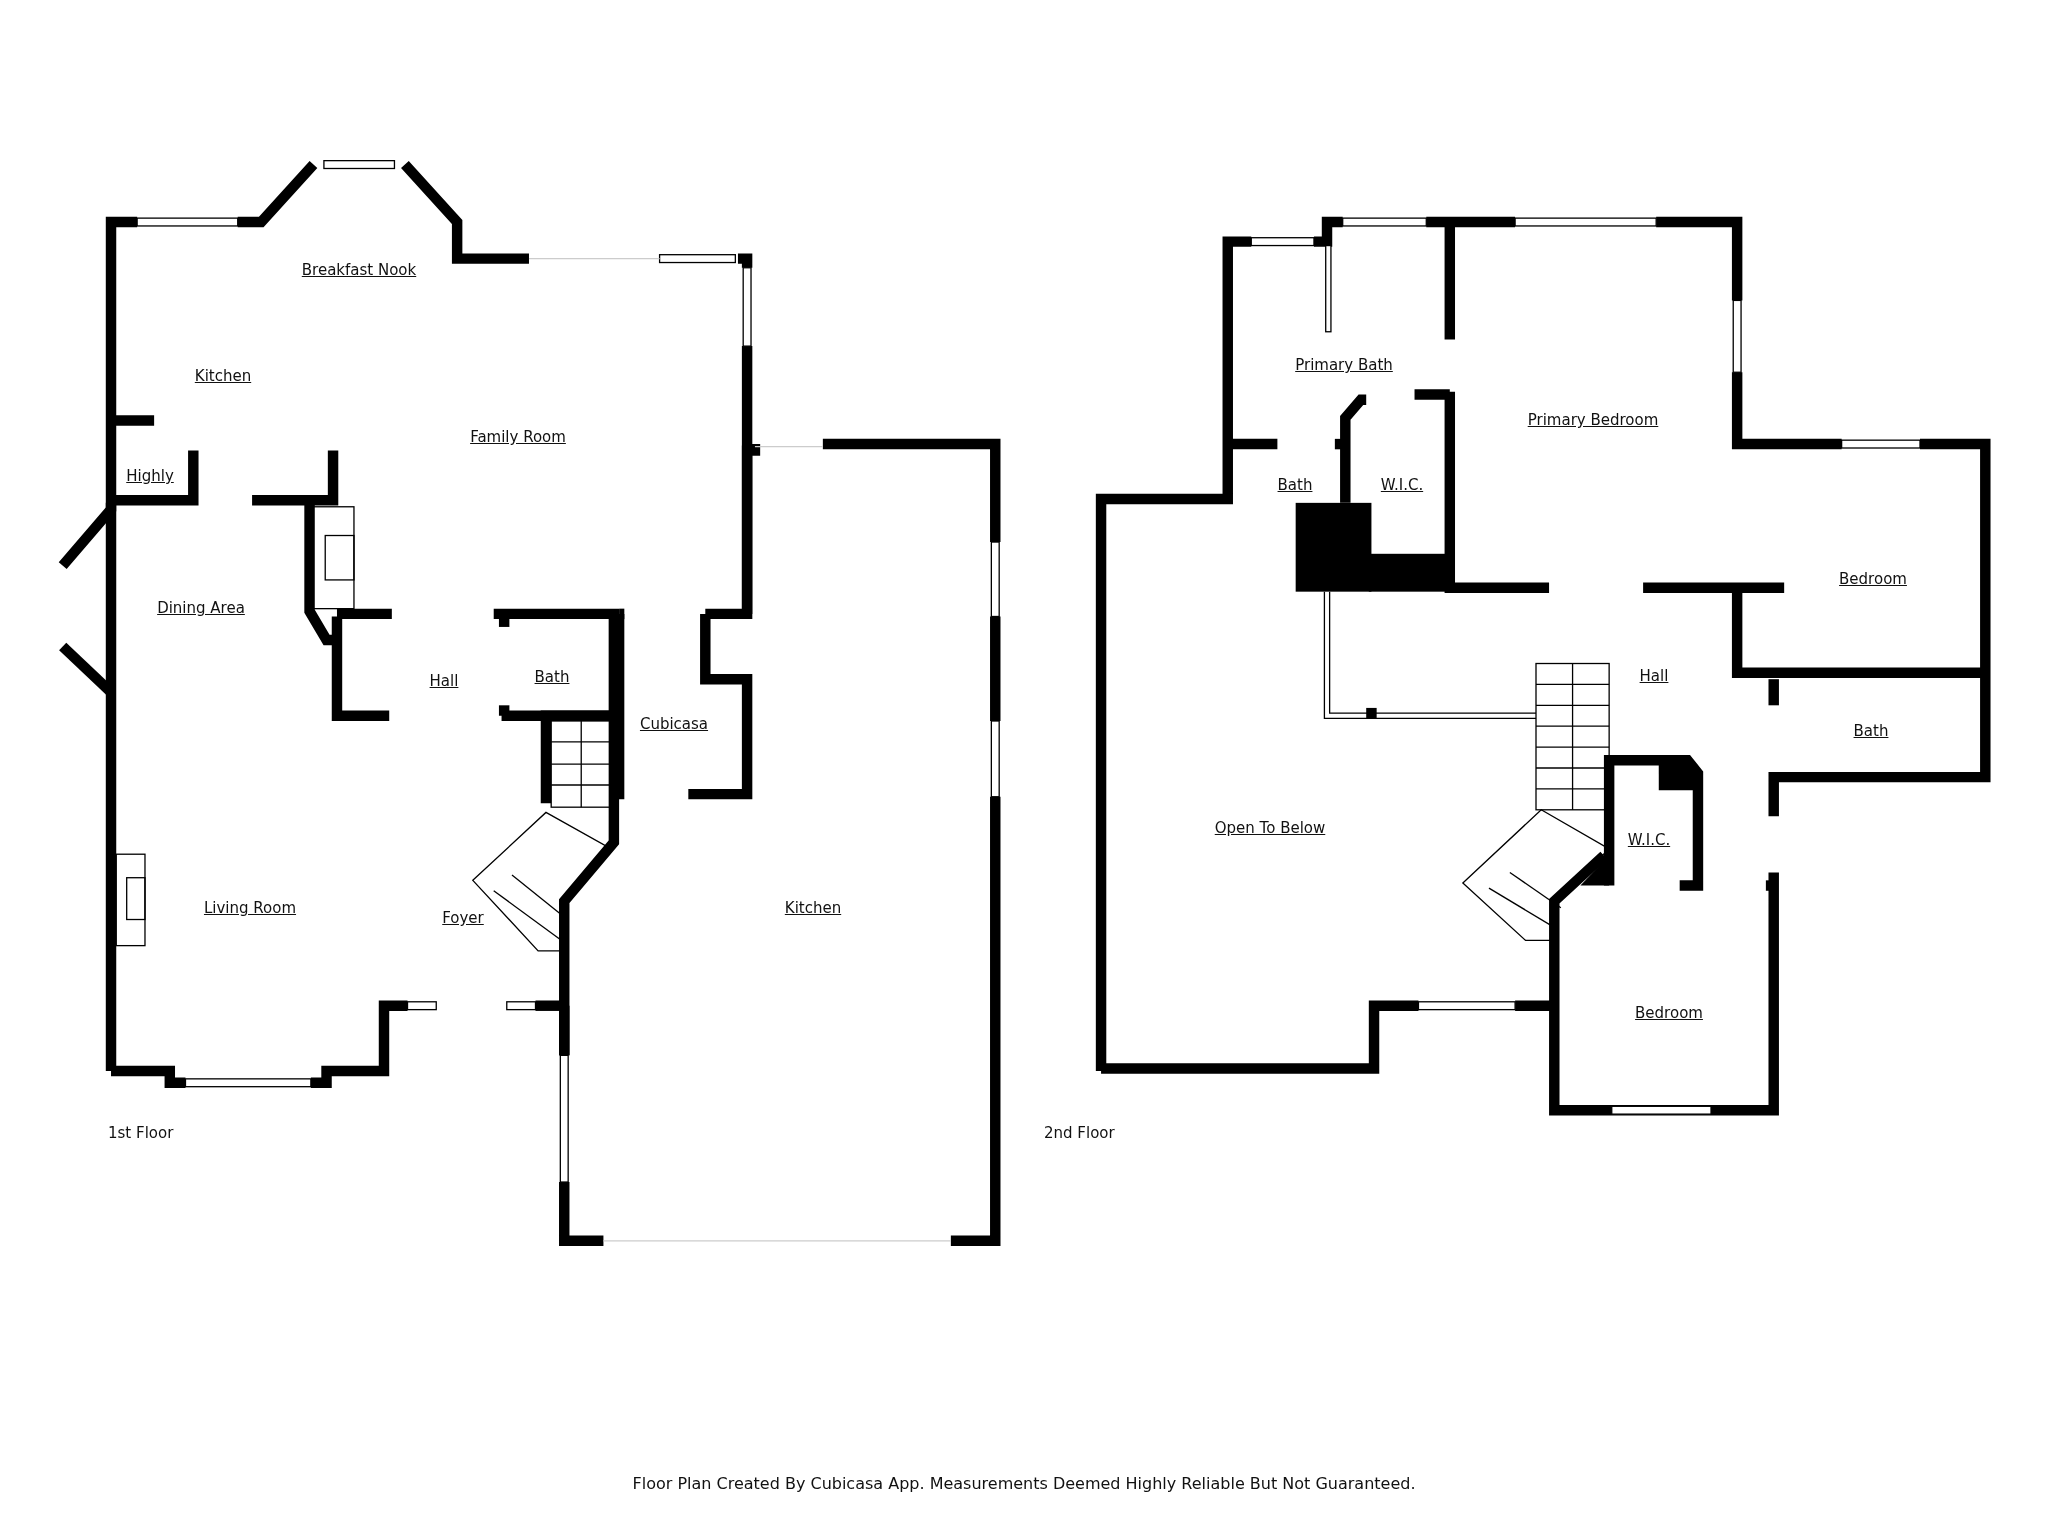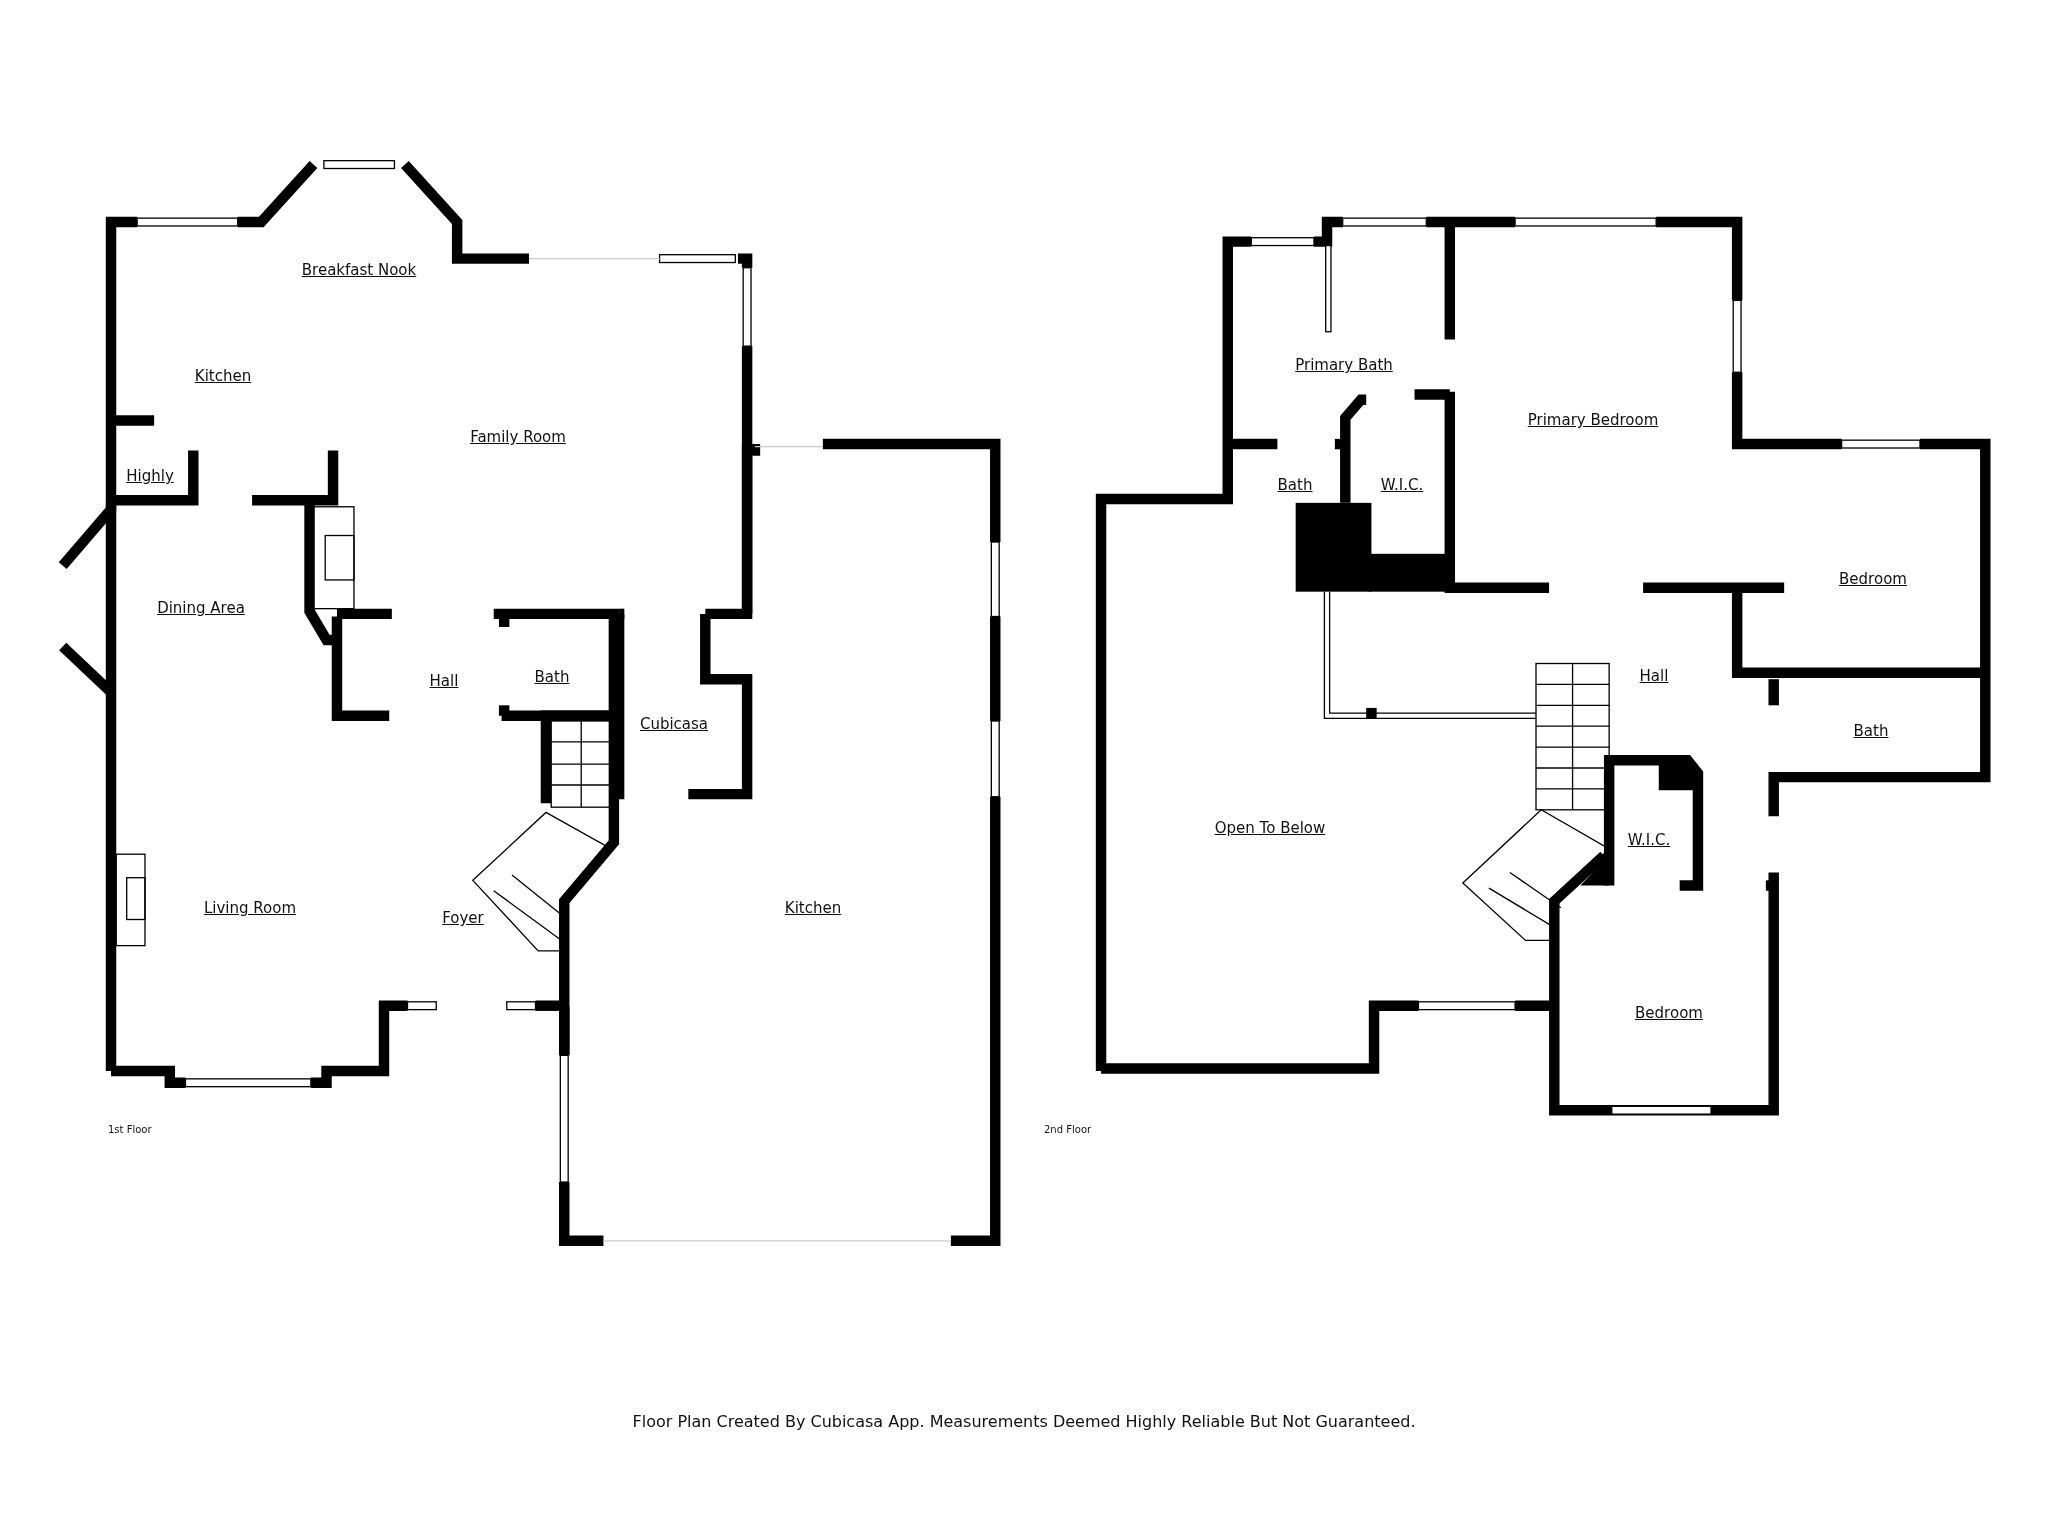--- a/index.html
+++ b/index.html
@@ -1,20 +1,20 @@
 <!DOCTYPE html>
 <html><head>
 <meta charset="utf-8">
 <style>
   html, body { margin:0; padding:0; background:#ffffff; }
   body { width:2048px; height:1536px; position:relative; overflow:hidden; font-family:"Liberation Sans", sans-serif; }
   svg.plan { position:absolute; left:0; top:0; width:2048px; height:1536px; }
   .lbl { position:absolute; font-family:"DejaVu Sans", sans-serif; font-size:15px; color:#111; white-space:nowrap; transform:translate(-50%,-50%);text-decoration:underline; }
-  .floor-lbl { position:absolute; font-family:"DejaVu Sans", sans-serif; font-size:10px; color:#111; white-space:nowrap; }
-  .caption { position:absolute; left:0; width:2048px; top:1412px; text-align:center; font-family:"DejaVu Sans", sans-serif; font-size:16px; color:#111; }
+  .floor-lbl { position:absolute; font-family:"DejaVu Sans", sans-serif; font-size:15px; color:#111; white-space:nowrap; }
+  .caption { position:absolute; left:0; width:2048px; top:1474px; text-align:center; font-family:"DejaVu Sans", sans-serif; font-size:16px; color:#111; }
 </style>
 </head>
 <body>
 
 <svg class="plan" viewBox="0 0 1568 1176" xmlns="http://www.w3.org/2000/svg">
   <g fill="none" stroke="#000" stroke-width="8" stroke-linejoin="miter">
 
     <polyline points="85,820 85,530 85,170 105,170"></polyline>
     <polyline points="182,170 200,170 240,126"></polyline>
     <polyline points="310,126 350,170 350,198 405,198"></polyline>

